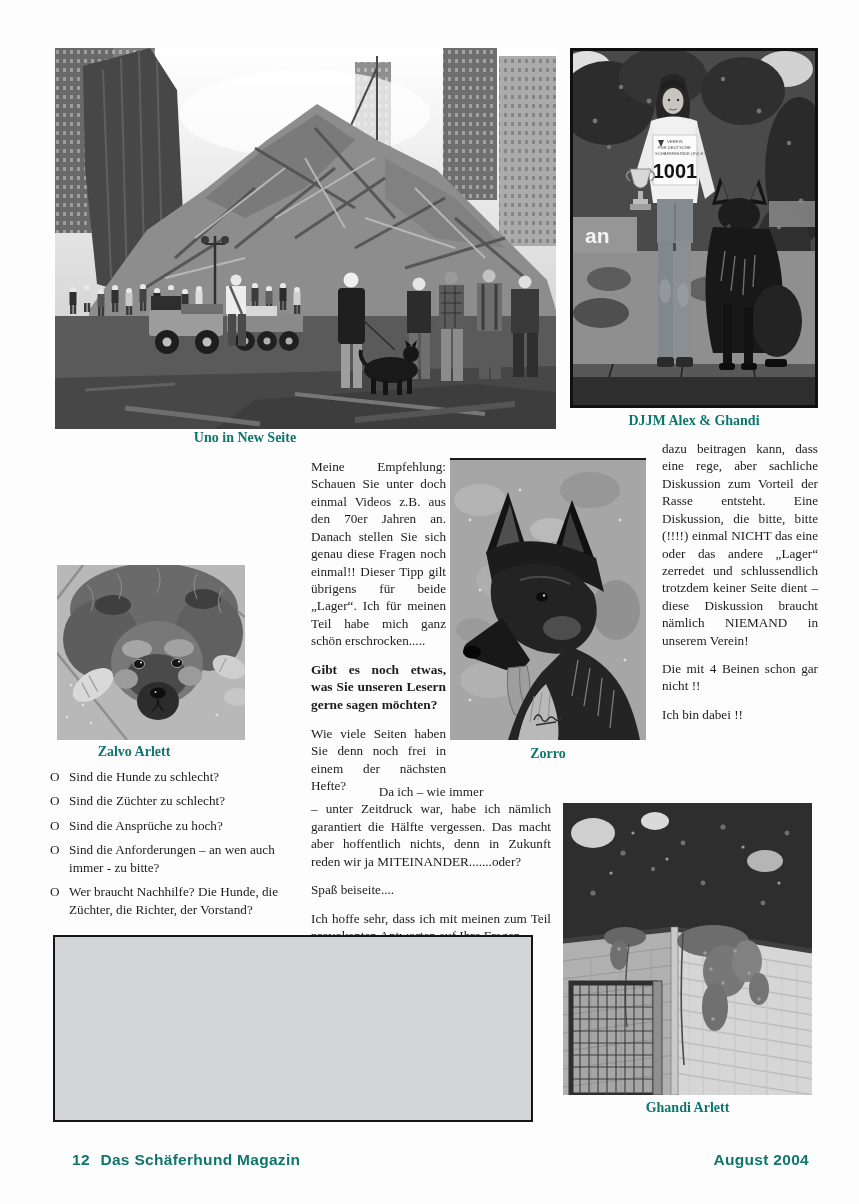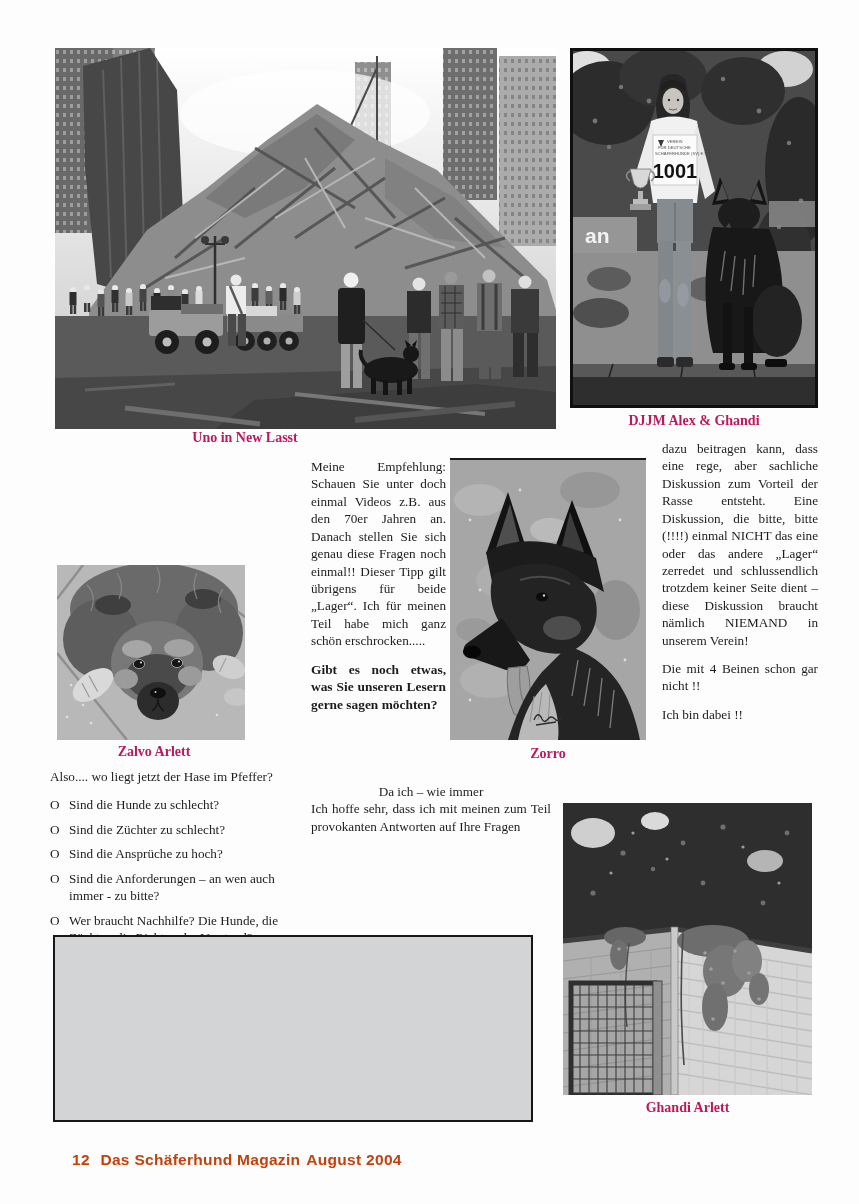--- a/index.html
+++ b/index.html
@@ -1,33 +1,33 @@
 <!DOCTYPE html>
 <html><head>
 <meta charset="utf-8">
 <style>
   html,body{margin:0;padding:0;background:#e9e9e9;}
   .page{position:relative;width:859px;height:1204px;margin:0 auto;background:#fdfdfd;
         font-family:"Liberation Serif",serif;color:#1c1c1c;overflow:hidden;}
   .photo{position:absolute;overflow:hidden;line-height:0;}
   .photo svg{display:block;width:100%;height:100%;}
-  .caption{position:absolute;font-weight:bold;font-size:14px;text-align:center;color:#be185d;
+  .caption{position:absolute;font-weight:bold;font-size:14px;text-align:center;color:#0f766e;
            font-family:"Liberation Serif",serif;line-height:1.1;}
   .col{position:absolute;font-size:13.2px;line-height:1.32;text-align:justify;}
   .col p{margin:0 0 11px 0;}
   .q{font-weight:bold;font-size:13.4px;margin-top:3px;}
   .intro{margin:0 0 8px 0;text-align:left;}
   .bullets .row{display:flex;margin:0 0 7px 0;text-align:left;}
   .bullet-o{flex:0 0 19px;width:19px;}
   .graybox{position:absolute;left:53px;top:935px;width:476px;height:183px;
            background:#d2d4d6;border:2px solid #161616;}
   .footer{position:absolute;left:72px;right:50px;top:1151px;display:flex;
-          justify-content:flex-start;align-items:baseline;
+          justify-content:space-between;align-items:baseline;
           font-family:"Liberation Sans",sans-serif;font-weight:bold;font-size:15.5px;
-          color:#c2410c;letter-spacing:0.3px;}
+          color:#0f766e;letter-spacing:0.3px;}
   .footer .left span{margin-right:6px;}
   .djjm-frame{border:3px solid #101010;}
   .zorro-frame{border-top:2px solid #1a1a1a;}
 </style>
 </head>
 <body>
 
 <div class="page">
 
   <div class="photo" style="left:55px;top:48px;width:501px;height:381px;">
@@ -184,21 +184,21 @@
       <rect x="342" y="332" width="5" height="15" fill="#141414"></rect>
         <rect x="352" y="330" width="5" height="16" fill="#141414"></rect>
       <path d="M312,318 Q304,310 306,302" stroke="#191919" stroke-width="4" fill="none"></path>
 
       <line x1="70" y1="360" x2="205" y2="376" stroke="#6e6e6e" stroke-width="5"></line>
       <line x1="240" y1="346" x2="430" y2="366" stroke="#777777" stroke-width="4"></line>
       <line x1="300" y1="372" x2="460" y2="356" stroke="#555555" stroke-width="6"></line>
       <line x1="30" y1="342" x2="120" y2="336" stroke="#616161" stroke-width="3"></line>
     </svg>
   </div>
-  <div class="caption" style="left:55px;top:430px;width:380px;">Uno in New Lasst</div>
+  <div class="caption" style="left:55px;top:430px;width:380px;">Uno in New Seite</div>
 
   <div class="photo djjm-frame" style="left:570px;top:48px;width:242px;height:354px;">
     <svg viewBox="0 0 242 354" preserveAspectRatio="none">
       <rect width="242" height="354" fill="#4a4a4a"></rect>
 
       <ellipse cx="14" cy="16" rx="24" ry="16" fill="#e0e0e0"></ellipse>
       <ellipse cx="212" cy="18" rx="28" ry="18" fill="#d2d2d2"></ellipse>
       <ellipse cx="34" cy="52" rx="48" ry="42" fill="#2c2c2c"></ellipse>
       <ellipse cx="90" cy="26" rx="44" ry="30" fill="#343434"></ellipse>
       <ellipse cx="170" cy="40" rx="42" ry="34" fill="#2f2f2f"></ellipse>
@@ -338,24 +338,23 @@
         <line x1="28" y1="112" x2="26" y2="128" stroke="#9a9a9a" stroke-width="1.2"></line>
         <line x1="38" y1="110" x2="36" y2="128" stroke="#9a9a9a" stroke-width="1.2"></line>
         </g>
       <g transform="rotate(22 172 102)">
           <ellipse cx="172" cy="102" rx="17" ry="11" fill="#cfcfcf"></ellipse>
         <line x1="166" y1="95" x2="165" y2="110" stroke="#a0a0a0" stroke-width="1.2"></line>
         </g>
       <ellipse cx="180" cy="132" rx="13" ry="9" fill="#c6c6c6"></ellipse>
     </svg>
   </div>
-  <div class="caption" style="left:60px;top:744px;width:188px;">Zalvo Arlett</div>
+  <div class="caption" style="left:40px;top:744px;width:188px;">Zalvo Arlett</div>
 
   <div class="col" style="left:50px;top:768px;width:258px;">
-    <p class="intro">Also.... wo liegt jetzt der Hase im Pfeffer?</p>
     <div class="bullets">
       <div class="row">
         <span class="bullet-o">O</span>
         <span>Sind die Hunde zu schlecht?</span>
       </div>
       <div class="row">
         <span class="bullet-o">O</span>
         <span>Sind die Züchter zu schlecht?</span>
       </div>
       <div class="row">
@@ -369,23 +368,26 @@
       <div class="row">
         <span class="bullet-o">O</span>
         <span>Wer braucht Nachhilfe? Die Hunde, die Züchter, die Richter, der Vorstand?</span>
       </div>
     </div>
   </div>
 
   <div class="col" style="left:311px;top:458px;width:135px;">
     <p>Meine Empfehlung: Schauen Sie unter doch einmal Videos z.B. aus den 70er Jahren an. Danach stellen Sie sich genau diese Fragen noch einmal!! Dieser Tipp gilt übrigens für beide „Lager“. Ich für meinen Teil habe mich ganz schön erschrocken.....</p>
     <p class="q">Gibt es noch etwas, was Sie unseren Lesern gerne sagen möchten?</p>
+    <p>Wie viele Seiten haben Sie denn noch frei in einem der nächsten Hefte?</p>
   </div>
   <div class="col" style="left:311px;top:783px;width:240px;">
     <p style="margin-bottom:0;text-align:center;">Da ich – wie immer</p>
+    <p>– unter Zeitdruck war, habe ich nämlich garantiert die Hälfte vergessen. Das macht aber hoffentlich nichts, denn in Zukunft reden wir ja MITEINANDER.......oder?</p>
+    <p>Spaß beiseite....</p>
     <p>Ich hoffe sehr, dass ich mit meinen zum Teil provokanten Antworten auf Ihre Fragen</p>
   </div>
 
   <div class="photo zorro-frame" style="left:450px;top:458px;width:196px;height:280px;">
     <svg viewBox="0 0 196 280" preserveAspectRatio="none">
       <rect width="196" height="280" fill="#a6a6a6"></rect>
       <g opacity="0.8">
         <ellipse cx="30" cy="40" rx="26" ry="16" fill="#b8b8b8"></ellipse>
           <ellipse cx="140" cy="30" rx="30" ry="18" fill="#939393"></ellipse>
         <ellipse cx="60" cy="120" rx="34" ry="20" fill="#b0b0b0"></ellipse>

